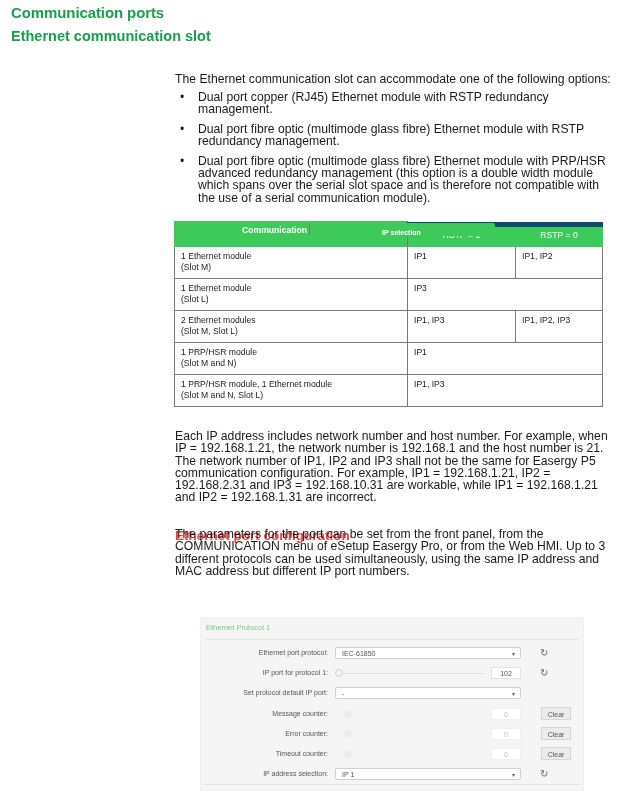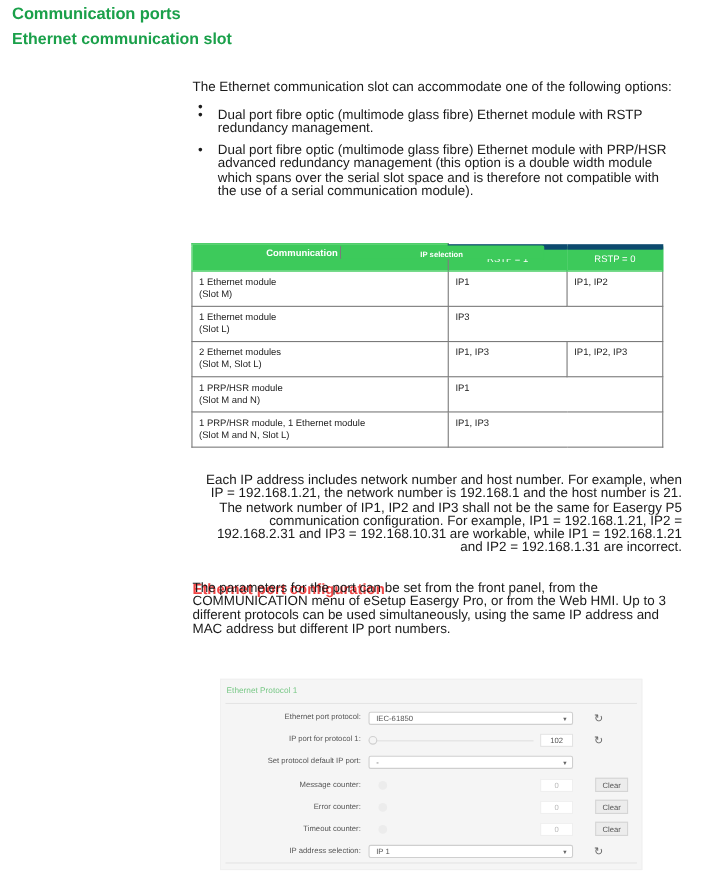--- a/index.html
+++ b/index.html
@@ -12,21 +12,21 @@
   .bullets li .dot { position: absolute; left: 5px; top: 0; }
   table.io { position: absolute; left: 174px; top: 221px; width: 429px; border-collapse: collapse; font-size: 8.6px; }
   table.io th { background: #3dca5b; color: #ffffff; font-weight: bold; text-align: center; padding: 3px 6px; border: 1px solid #3dca5b; height: 13px; vertical-align: top; }
   table.io th.sub { font-weight: normal; border-left: 1px solid #2f9a45; border-top: 5px solid #0c4a6e; }
   table.io th.sub.first { border-left: 1px solid #7a7a7a; }
   table.io th.sel { border-left: 1px solid #7a7a7a; }
   table.io th.mod { border-right: 1px solid #7a7a7a; }
   table.io td { border: 1px solid #7a7a7a; padding: 4px 6px; vertical-align: top; height: 23px; line-height: 11px; color: #222; }
   table.io td.c1 { width: 220px; }
   table.io td.c2 { width: 95px; }
-  .para { position: absolute; left: 175px; top: 430px; width: 445px; font-size: 12.2px; line-height: 12.3px; text-align: right; }
+  .para { position: absolute; left: 175px; top: 430px; width: 445px; font-size: 12.2px; line-height: 12.3px; }
   .h3 { position: absolute; left: 175px; top: 528px; font-size: 13.5px; font-weight: bold; color: #ef4444; }
   .para2 { position: absolute; left: 175px; top: 528px; width: 445px; font-size: 12.2px; line-height: 12.3px; }
   .shot { position: absolute; left: 200px; top: 617px; width: 382px; height: 172px; background: #f5f5f5; border: 1px solid #f0f0f0; text-decoration: underline; }
   .shot .ttl { position: absolute; left: 5px; top: 5px; font-size: 7.5px; color: #79c887; }
   .shot .sep { position: absolute; left: 4px; right: 4px; top: 21px; height: 1px; background: #e4e4e4; }
   .shot .bottomsep { position: absolute; left: 4px; right: 4px; top: 166px; height: 1px; background: #e4e4e4; }
   .row { position: absolute; left: 0; width: 382px; height: 16px; }
   .lbl { position: absolute; right: 255px; top: 3px; font-size: 7px; color: #555; white-space: nowrap; }
   .sel { position: absolute; left: 134px; width: 186px; height: 12px; top: 1px; background: #fff; border: 1px solid #cfcfcf; border-radius: 2px; font-size: 7px; color: #555; line-height: 12px; padding-left: 6px; box-sizing: border-box; }
   .sel .caret { position: absolute; right: 5px; top: 0; font-size: 6px; color: #666; }
@@ -39,21 +39,21 @@
   .clr { position: absolute; left: 340px; top: 0px; width: 30px; height: 13px; background: #ececec; border: 1px solid #d5d5d5; font-size: 7px; color: #555; line-height: 13px; text-align: center; box-sizing: border-box; }
 </style>
 </head>
 <body>
 
 <div class="h1">Communication ports</div>
 <div class="h2">Ethernet communication slot</div>
 
 <div class="intro">The Ethernet communication slot can accommodate one of the following options:</div>
 <ul class="bullets">
-  <li><span class="dot">•</span></li>
+  <li><span class="dot">•</span><span>Dual port copper (RJ45) Ethernet module with RSTP redundancy management.</span></li>
   <li><span class="dot">•</span><span>Dual port fibre optic (multimode glass fibre) Ethernet module with RSTP redundancy management.</span></li>
   <li><span class="dot">•</span><span>Dual port fibre optic (multimode glass fibre) Ethernet module with PRP/HSR advanced redundancy management (this option is a double width module which spans over the serial slot space and is therefore not compatible with the use of a serial communication module).</span></li>
 </ul>
 
 <table class="io">
   <thead>
     <tr>
       <th class="mod" rowspan="2">Communication module</th>
       <th class="sel" colspan="2">IP selection</th>
     </tr>

